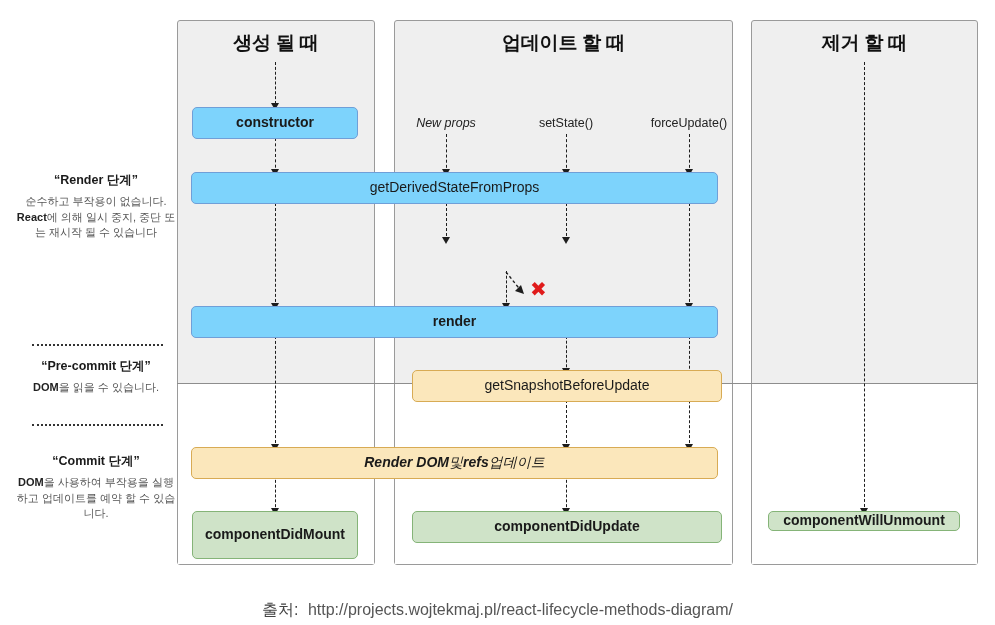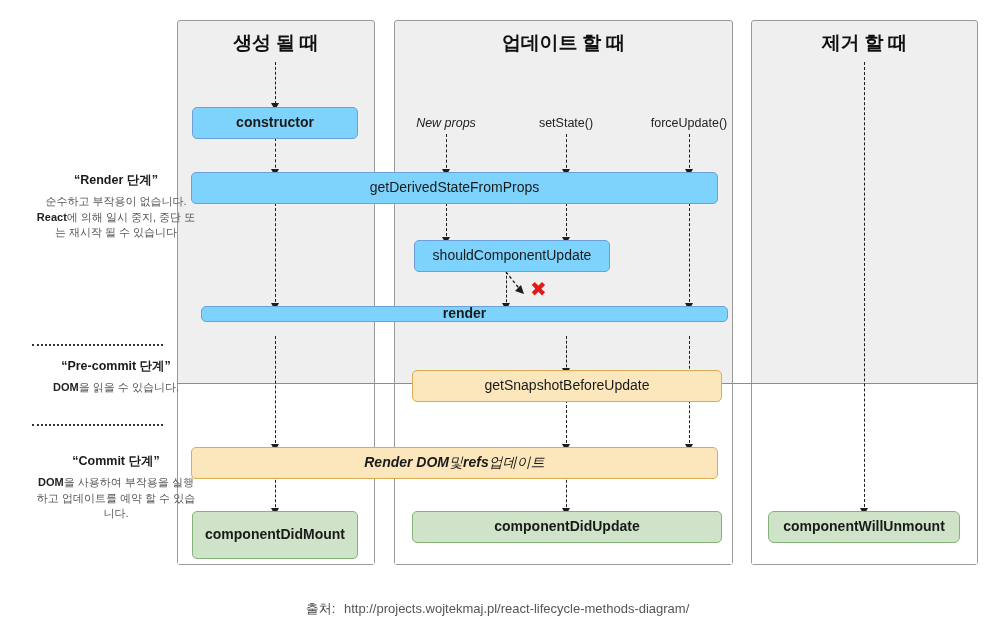--- a/index.html
+++ b/index.html
@@ -51,21 +51,20 @@
     height: 0;
     border-top: 1px solid #8d8d8d;
   }
 
   
   .phase-label {
     position: absolute;
     text-align: center;
     width: 160px;
     left: 16px;
-    margin-left: 20px;
   }
   .phase-label .title {
     font-size: 12.5px;
     font-weight: bold;
     color: #1a1a1a;
     margin-bottom: 5px;
     white-space: nowrap;
   }
   .phase-label .desc {
     font-size: 11px;
@@ -130,21 +129,21 @@
     line-height: 1;
     font-family: "DejaVu Sans", sans-serif;
   }
 
   
   .footer {
     position: absolute;
     width: 995px;
     left: 0;
     text-align: center;
-    font-size: 13px;
+    font-size: 16px;
     color: #555;
   }
   .footer .src-label { color: #444; }
 </style>
 </head>
 <body>
 
 <div id="stage">
 
   <div class="col-panel" style="left:177px; top:20px; width:198px; height:545px;"></div>
@@ -235,37 +234,36 @@
   <div class="vline" style="left:566px; top:475px; height:37px;"></div>
   <div class="arrowhead" style="left:562px; top:508px;"></div>
 
   <div class="vline" style="left:864px; top:62px; height:450px;"></div>
   <div class="arrowhead" style="left:860px; top:508px;"></div>
 
   <div class="node blue bold" style="left:192px; top:107px; width:166px; height:32px;">constructor</div>
 
   <div class="node blue" style="left:191px; top:172px; width:527px; height:32px;">getDerivedStateFromProps</div>
 
-  <div class="node blue" style="left:414px; top:240px; width:196px; height:32px;">shouldComponentUpdate</div>
-
-  <div class="node blue bold" style="left:201px; top:306px; width:527px; height:16px;">render</div>
+
+  <div class="node blue bold" style="left:191px; top:306px; width:527px; height:32px;">render</div>
 
   <div class="node orange" style="left:412px; top:370px; width:310px; height:32px;">getSnapshotBeforeUpdate</div>
 
   <div class="node orange" style="left:191px; top:447px; width:527px; height:32px; font-style:italic;">
       <span style="font-weight:bold;">Render DOM</span>
       <span> 및 </span>
       <span style="font-weight:bold;">refs</span>
       <span> 업데이트</span>
     </div>
 
   <div class="node green bold" style="left:192px; top:511px; width:166px; height:48px;">componentDidMount</div>
 
   <div class="node green bold" style="left:412px; top:511px; width:310px; height:32px;">componentDidUpdate</div>
 
-  <div class="node green bold" style="left:768px; top:511px; width:192px; height:32px;border-radius:6px;">componentWillUnmount</div>
+  <div class="node green bold" style="left:768px; top:511px; width:192px; height:20px;">componentWillUnmount</div>
 
   <div class="footer" style="top:600px;">
     <span class="src-label">출처:</span>
     <span style="margin-left:5px;">http://projects.wojtekmaj.pl/react-lifecycle-methods-diagram/</span>
   </div>
 
 </div>
 
 </body></html>

